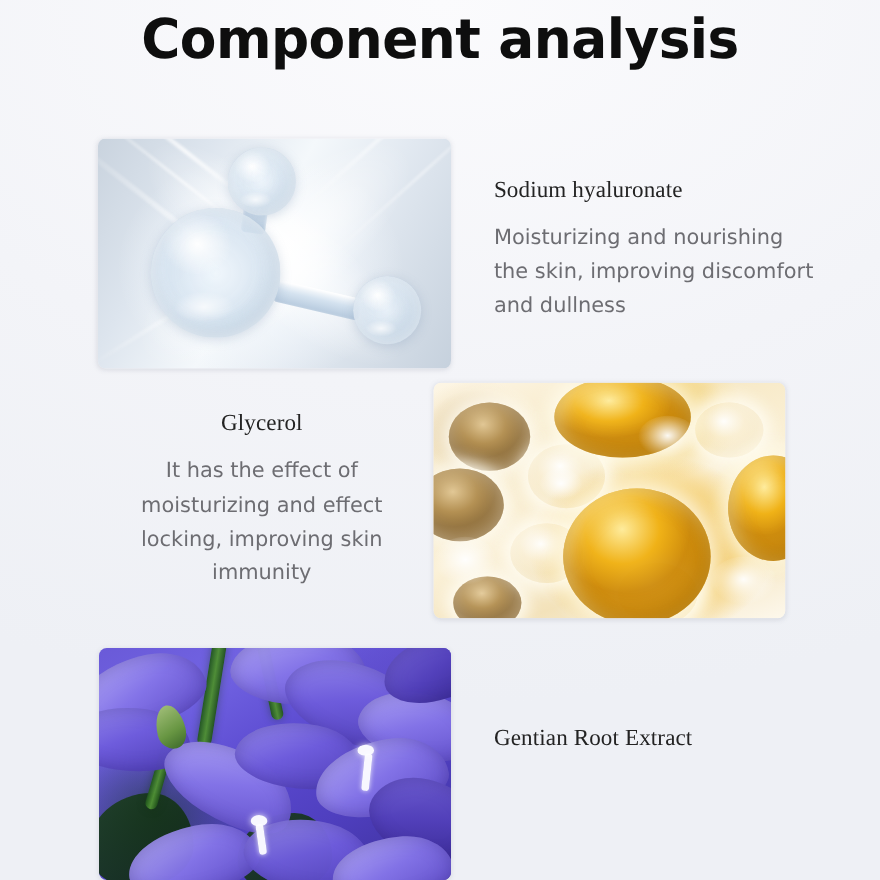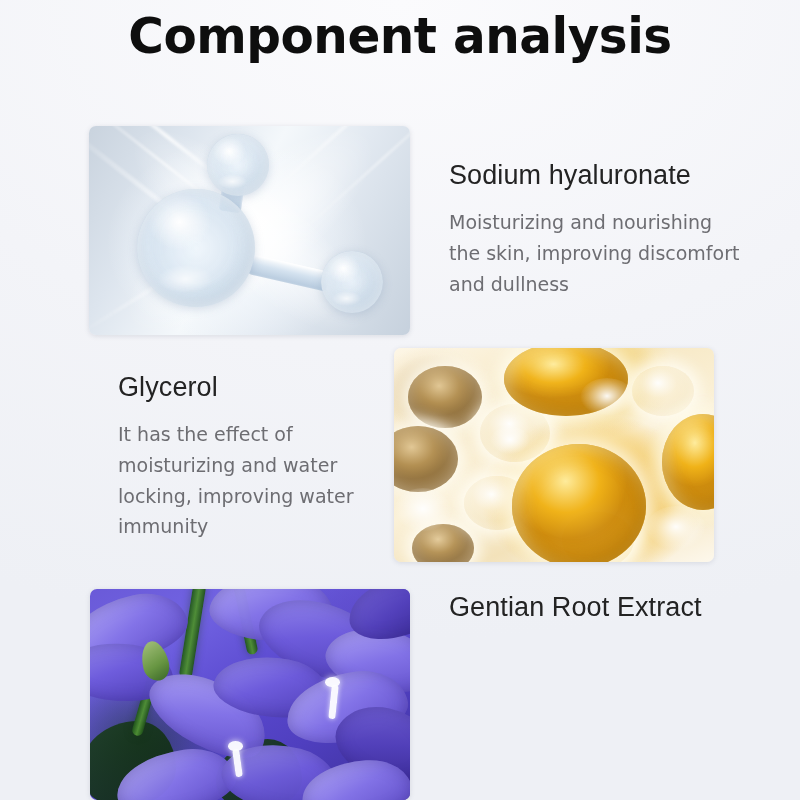--- a/index.html
+++ b/index.html
@@ -50,37 +50,37 @@
   .photo-inner {
     position: absolute;
     inset: 0;
     overflow: hidden;
   }
 
   .text-block {
     position: absolute;
   }
   .ingredient-name {
-    font-family: Liberation Sans, sans-serif;
-    font-size: 27px;
+    font-family: Liberation Serif, serif;
+    font-size: 21px;
     font-weight: 400;
     color: #232323;
     letter-spacing: 0.1px;
     margin: 0 0 16px 0;
     white-space: nowrap;
   }
   .ingredient-desc {
     font-family: "DejaVu Sans", sans-serif;
     font-size: 19px;
     font-weight: 400;
     color: #6d6d72;
     line-height: 1.62;
     margin: 0;
   }
-  .align-right { text-align: left; }
+  .align-right { text-align: center; }
   .align-left  { text-align: left; }
 
   
   #photo-molecule {
     left: 89px;  top: 126px;
     width: 321px; height: 209px;
   }
   #photo-molecule .photo-inner {
     background:
       radial-gradient(58% 72% at 46% 56%, rgba(255,255,255,0.95) 0%, rgba(246,250,254,0.55) 38%, rgba(222,231,241,0.0) 70%),
@@ -226,21 +226,21 @@
   }
   .darkleaf {
     position: absolute;
     background: linear-gradient(140deg, rgba(24,62,22,0.85), rgba(12,38,14,0.9));
     border-radius: 60% 40% 55% 45% / 60% 55% 45% 40%;
   }
 
   
   #text-sodium   { left: 449px; top: 160px; width: 300px; }
   #text-glycerol { left: 118px; top: 372px; width: 240px; }
-  #text-gentian  { left: 449px; top: 592px; width: 300px; }
+  #text-gentian  { left: 449px; top: 658px; width: 300px; }
 </style>
 </head>
 <body>
 
 <div id="page">
 
   <div class="page-title">Component analysis</div>
 
   <div class="photo" id="photo-molecule">
     <div class="photo-inner">
@@ -260,21 +260,21 @@
     </div>
   </div>
 
   <div class="text-block align-left" id="text-sodium">
     <p class="ingredient-name">Sodium hyaluronate</p>
     <p class="ingredient-desc">Moisturizing and nourishing the skin, improving discomfort and dullness</p>
   </div>
 
   <div class="text-block align-right" id="text-glycerol">
     <p class="ingredient-name">Glycerol</p>
-    <p class="ingredient-desc">It has the effect of moisturizing and water locking, improving water immunity</p>
+    <p class="ingredient-desc">It has the effect of moisturizing and effect locking, improving skin immunity</p>
   </div>
 
   <div class="photo" id="photo-oil">
     <div class="photo-inner">
       <div class="cell brown" style="left:14px;  top:18px;  width:74px;  height:62px;"></div>
       <div class="cell brown" style="left:-16px; top:78px;  width:80px;  height:66px;"></div>
       <div class="cell brown" style="left:18px;  top:176px; width:62px;  height:48px;"></div>
       <div class="cell pale" style="left:86px;  top:56px;  width:70px;  height:58px;"></div>
       <div class="cell pale" style="left:70px;  top:128px; width:66px;  height:54px;"></div>
       <div class="cell pale" style="left:238px; top:18px;  width:62px;  height:50px;"></div>

